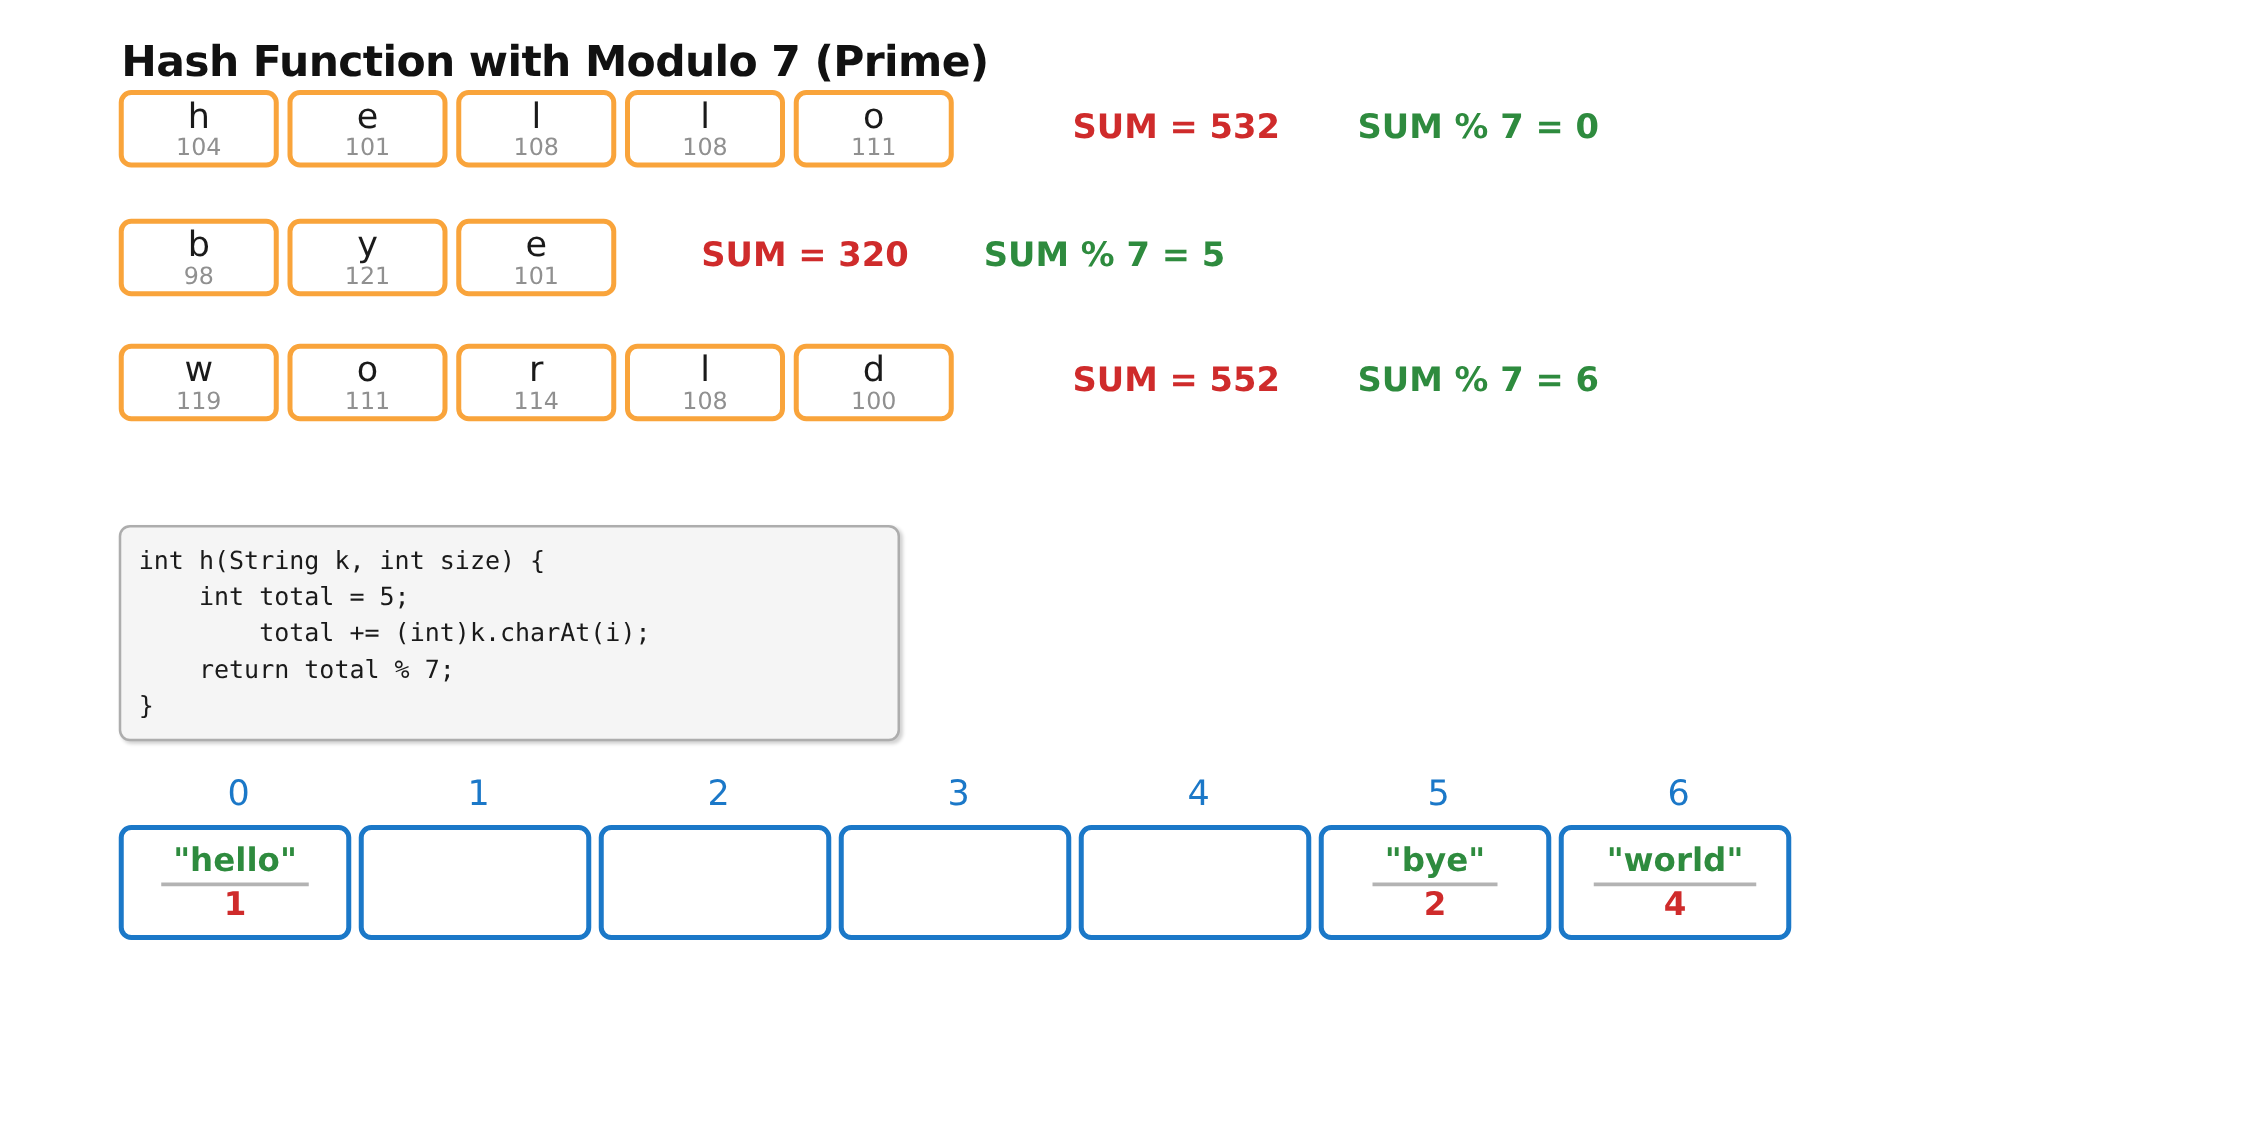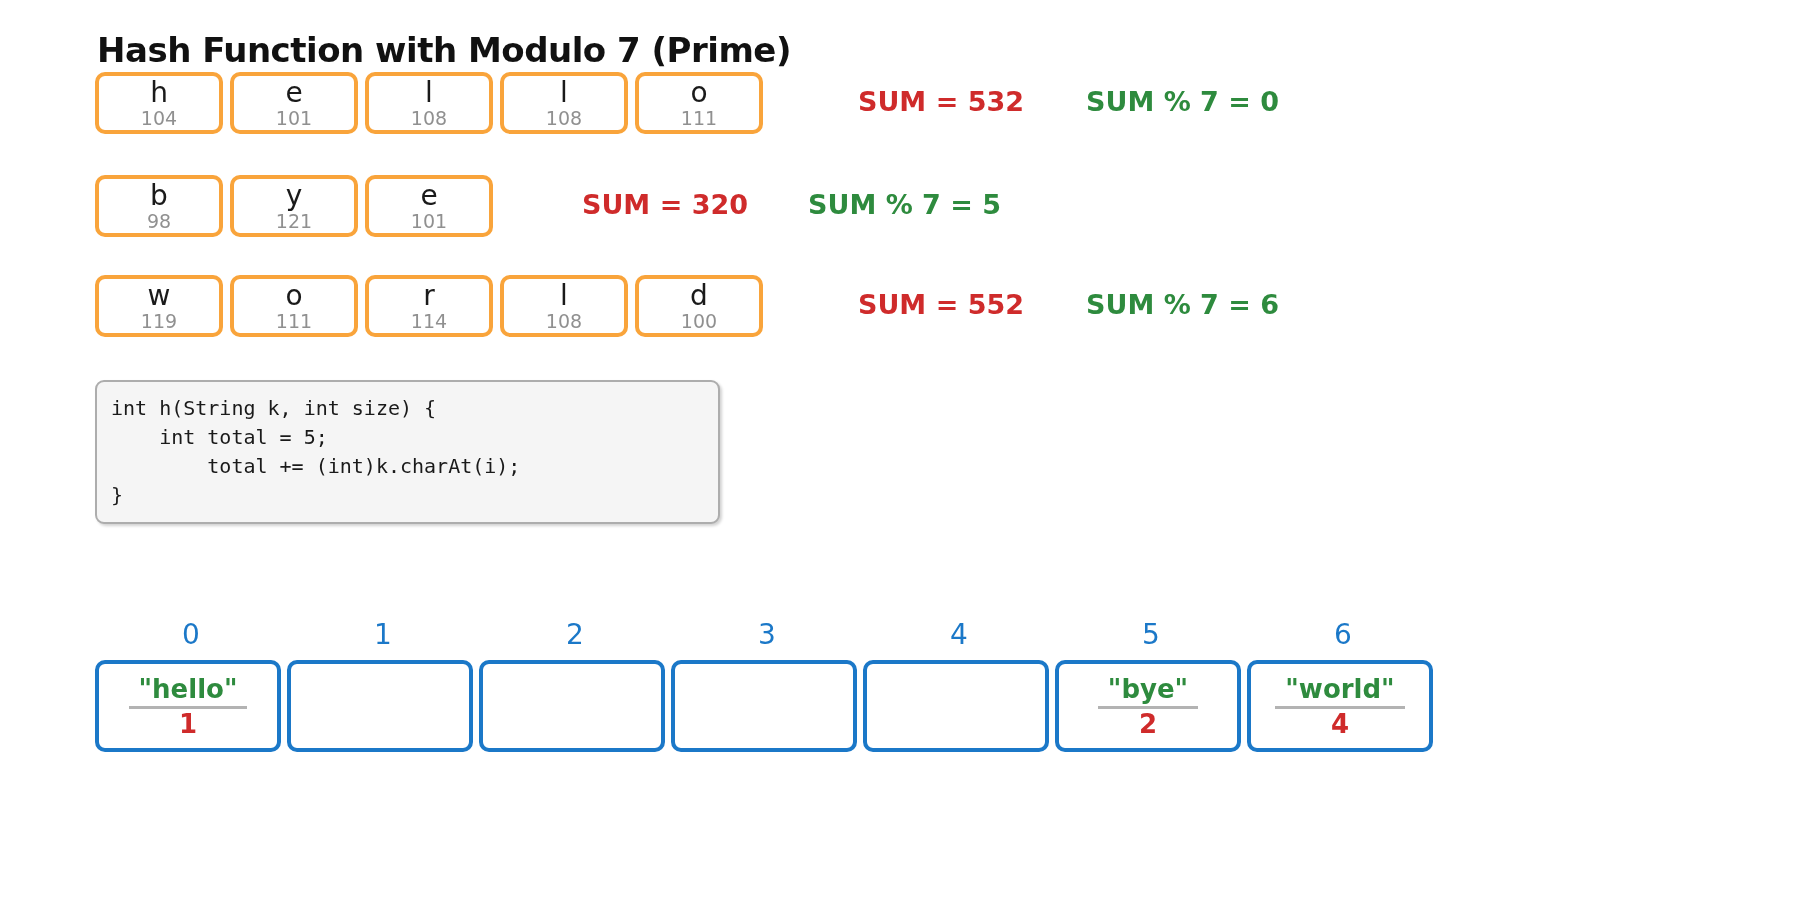--- a/index.html
+++ b/index.html
@@ -40,26 +40,26 @@
   .ch    { font-size: 28px; line-height: 1.0; color: #1a1a1a; }
   .ascii { font-size: 19px; line-height: 1.0; color: #909090; margin-top: 2px; text-align: center; }
 
   .sum-label, .mod-label {
     font-size: 27px; font-weight: bold;
     margin-top: 14px; white-space: pre;
   }
   .sum-label { color: #CF2B2B; }
   .mod-label { color: #2E8B3E; }
   .gap72 { margin-left: 88px; }
-  .gap82 { margin-left: 82px; }
+  .gap82 { margin-left: 61px; }
   .gap62 { margin-left: 62px; }
   .gap60 { margin-left: 60px; }
 
   .code-box {
-    position: absolute; left: 95px; top: 380px;
+    position: absolute; left: 95px; top: 420px;
     width: 625px;
     box-sizing: border-box;
     background: #f5f5f5;
     border: 2px solid #adadad;
     border-radius: 9px;
     padding: 12px 14px;
     box-shadow: 2px 2px 3px rgba(0,0,0,0.18);
     font-family: "DejaVu Sans Mono", monospace;
     font-size: 20px; line-height: 29px;
     color: #1a1a1a;
@@ -166,20 +166,21 @@
       <div class="ascii">100</div>
     </div>
     <div class="sum-label gap72">SUM = 552</div>
     <div class="mod-label gap62">SUM % 7 = 6</div>
   </div>
 
   <div class="code-box">
     <div class="code-line">int h(String k, int size) {</div>
     <div class="code-line">    int total = 5;</div>
     <div class="code-line">        total += (int)k.charAt(i);</div>
+    <div class="code-line">    return total % 7;</div>
     <div class="code-line">}</div>
   </div>
 
   <div class="index-row">
     <div class="idx">0</div>
     <div class="idx">1</div>
     <div class="idx">2</div>
     <div class="idx">3</div>
     <div class="idx">4</div>
     <div class="idx">5</div>

